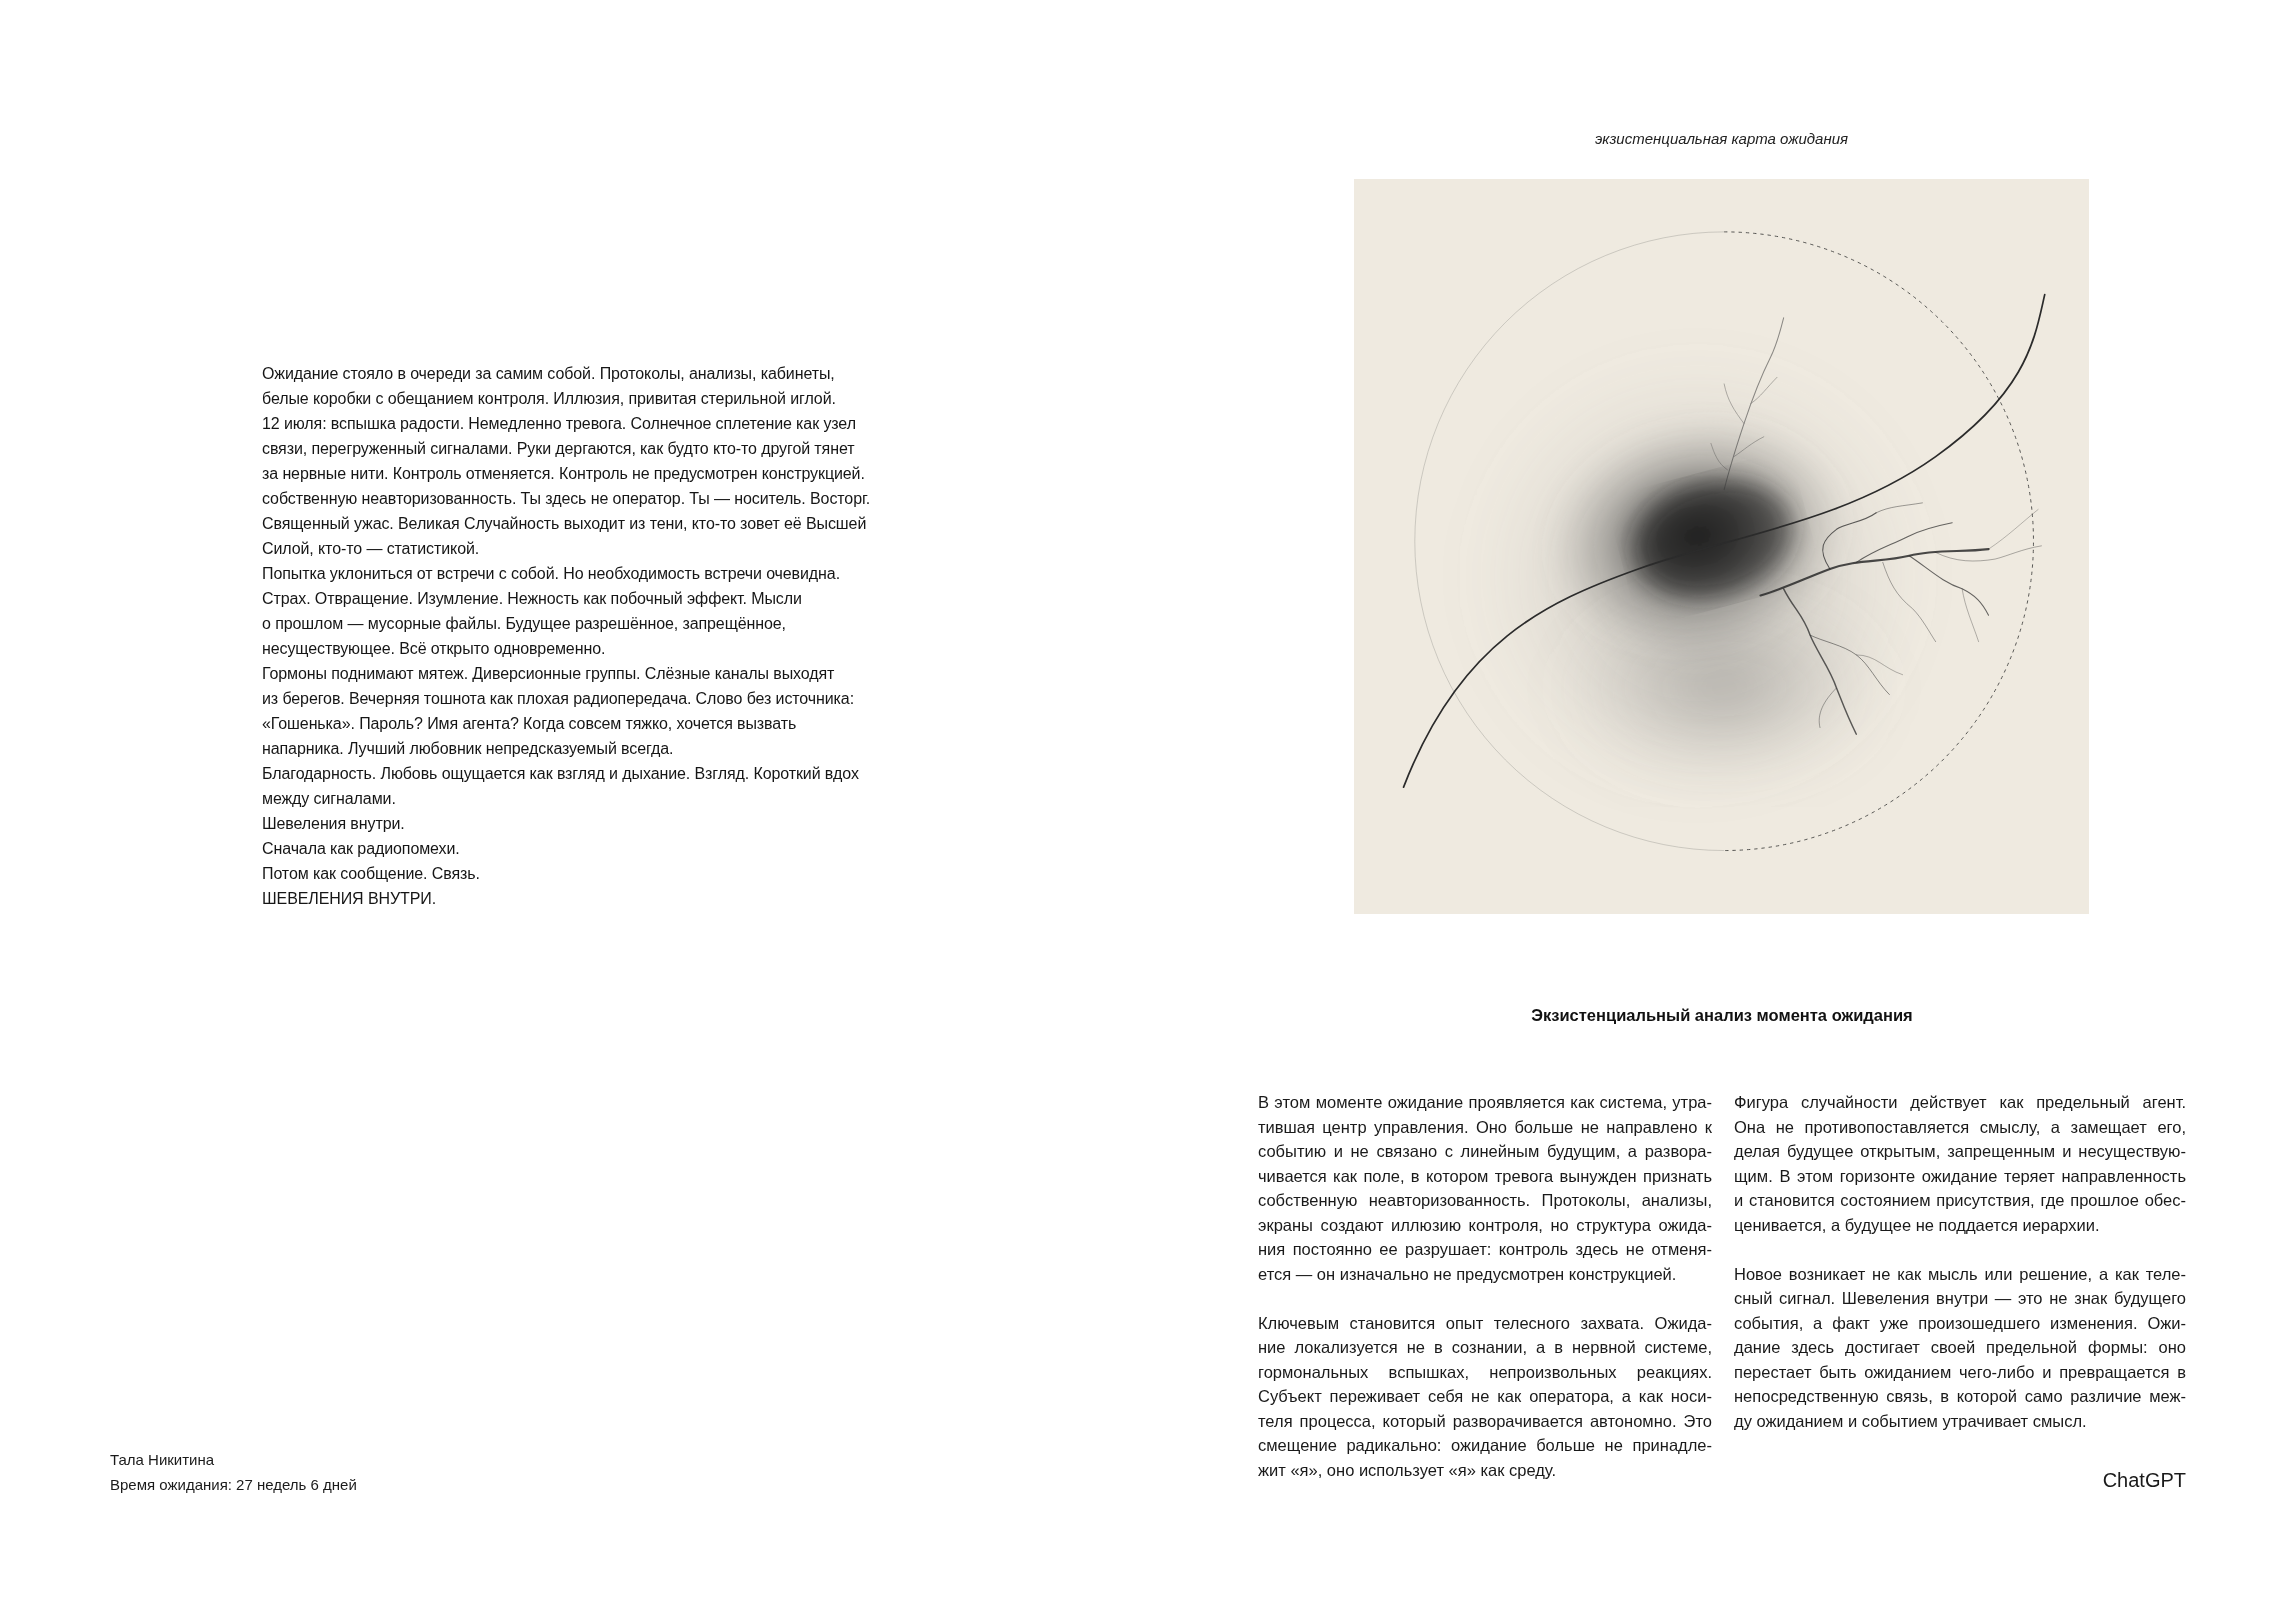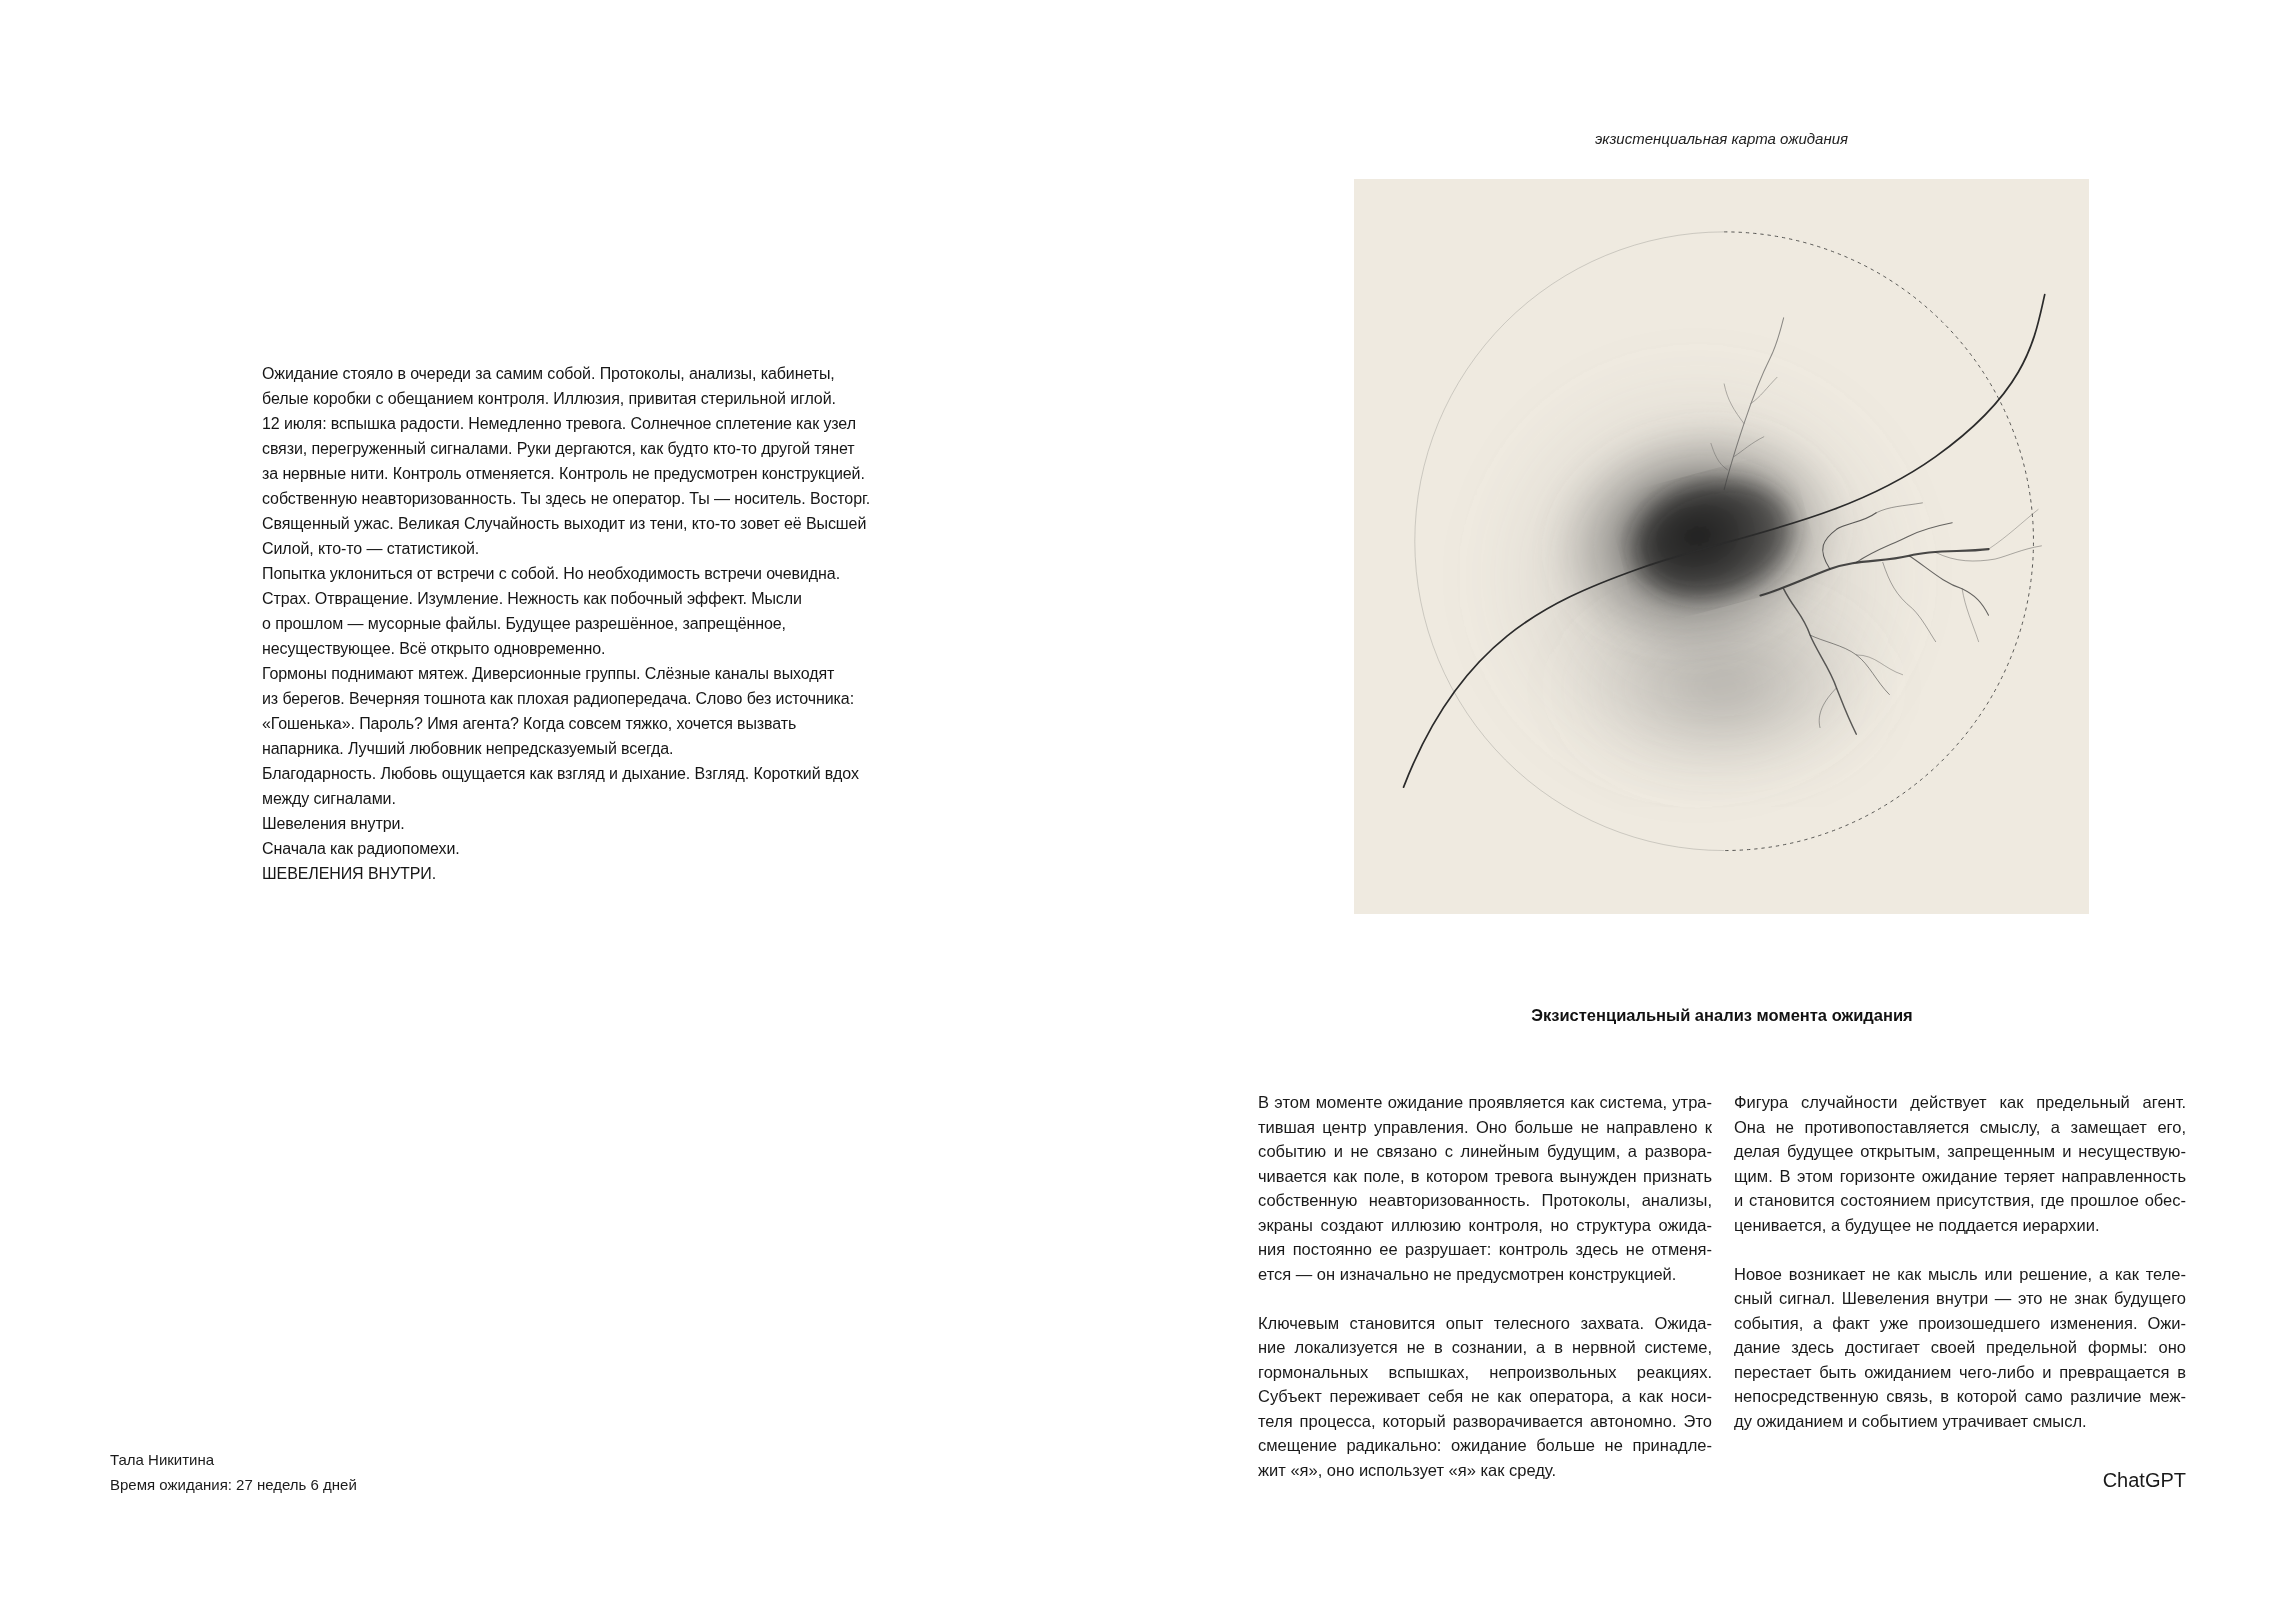--- a/index.html
+++ b/index.html
@@ -76,20 +76,21 @@
     <span class="line">о прошлом — мусорные файлы. Будущее разрешённое, запрещённое,</span>
     <span class="line">несуществующее. Всё открыто одновременно.</span>
     <span class="line">Гормоны поднимают мятеж. Диверсионные группы. Слёзные каналы выходят</span>
     <span class="line">из берегов. Вечерняя тошнота как плохая радиопередача. Слово без источника:</span>
     <span class="line">«Гошенька». Пароль? Имя агента? Когда совсем тяжко, хочется вызвать</span>
     <span class="line">напарника. Лучший любовник непредсказуемый всегда.</span>
     <span class="line">Благодарность. Любовь ощущается как взгляд и дыхание. Взгляд. Короткий вдох</span>
     <span class="line">между сигналами.</span>
     <span class="line">Шевеления внутри.</span>
     <span class="line">Сначала как радиопомехи.</span>
+    <span class="line">Потом как сообщение. Связь.</span>
     <span class="line">ШЕВЕЛЕНИЯ ВНУТРИ.</span>
   </div>
 
   <div class="author">
     <span class="line">Тала Никитина</span>
     <span class="line">Время ожидания: 27 недель 6 дней</span>
   </div>
 </div>
 
 <div class="figure-caption">экзистенциальная карта ожидания</div>

